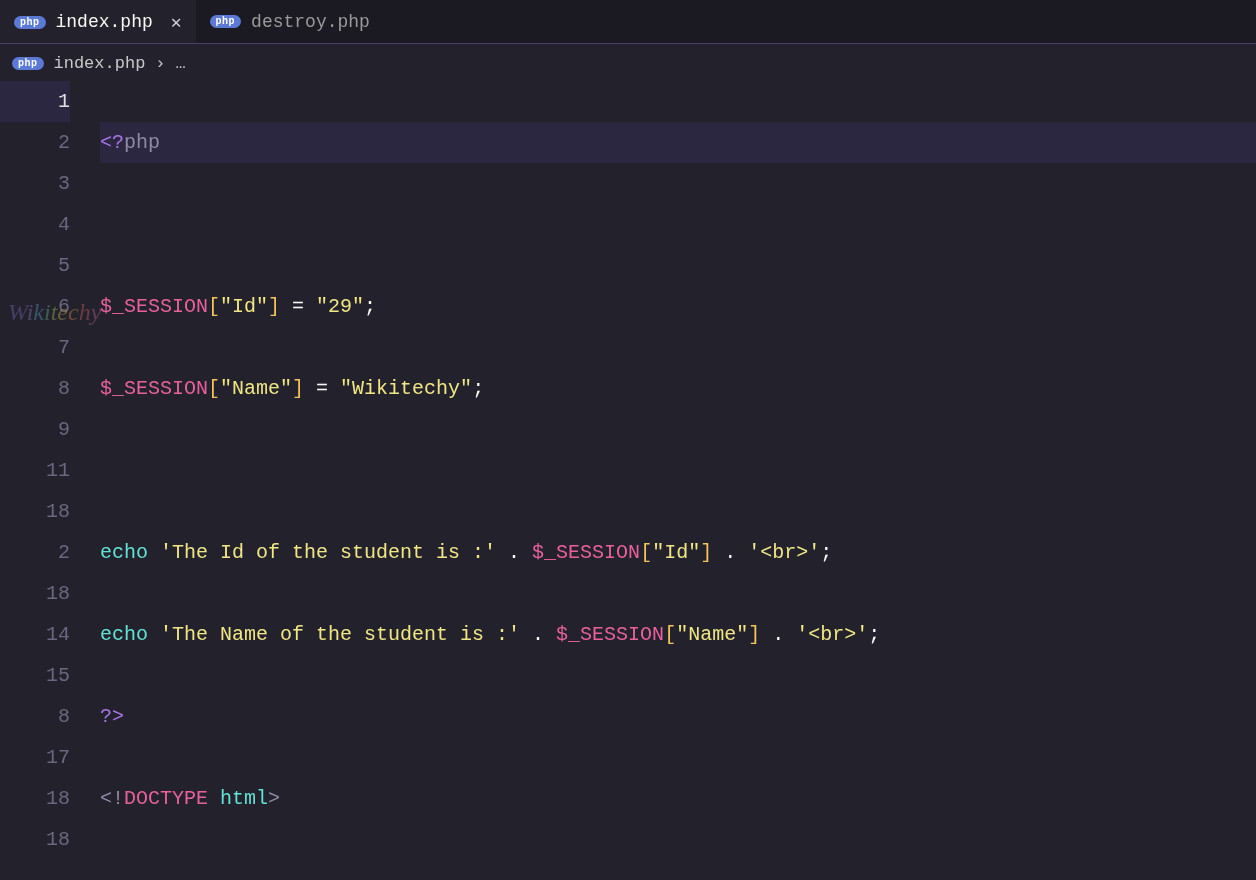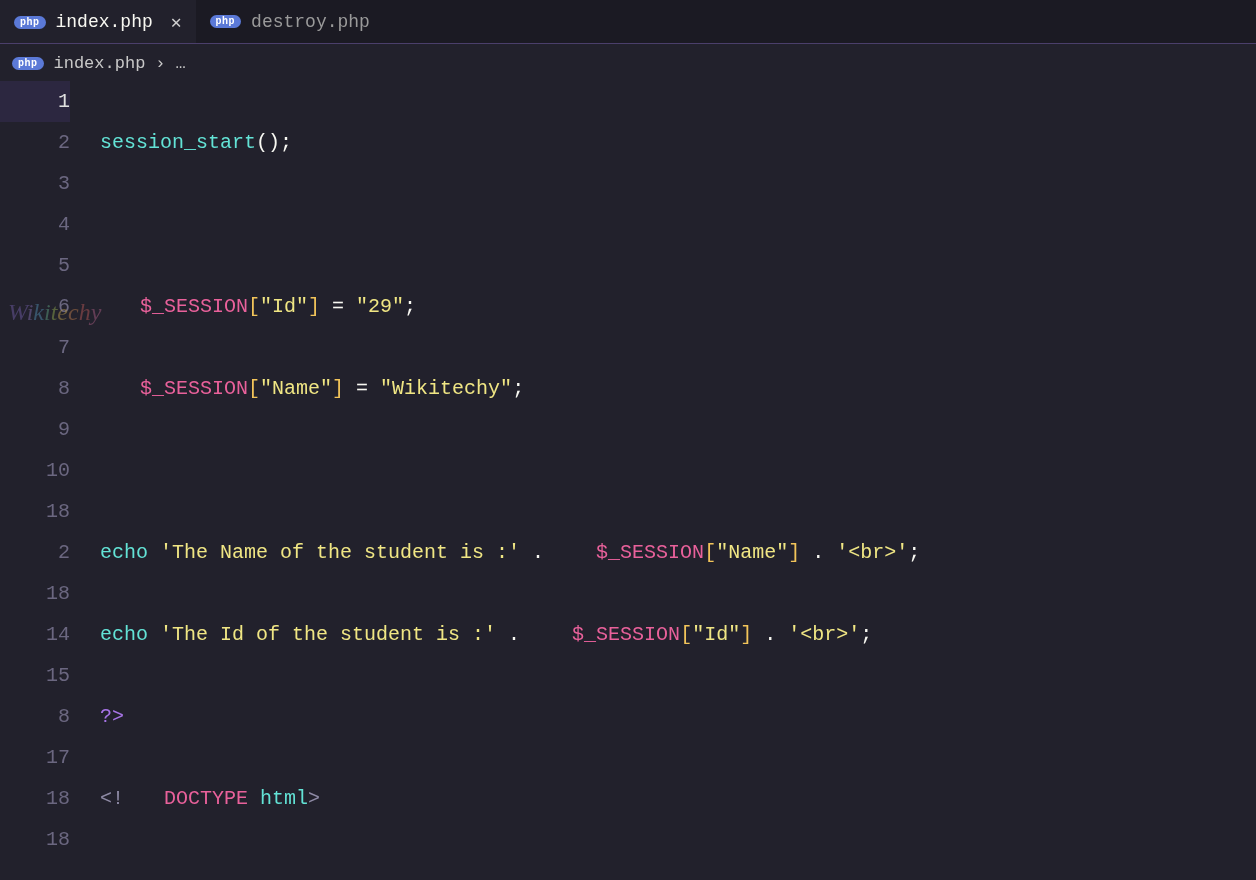--- a/index.html
+++ b/index.html
@@ -85,21 +85,21 @@
   .wm span:nth-child(3){color:#4e87a9}
   .wm span:nth-child(4){color:#5a9a7a}
   .wm span:nth-child(5){color:#8aa24d}
   .wm span:nth-child(6){color:#b3964a}
   .wm span:nth-child(7){color:#b4774a}
   .wm span:nth-child(8){color:#b05555}
   .wm span:nth-child(9){color:#a25a7e}
 
   
   .tk-punc { color: #f8f8f2; }
-  .tk-pink { color: #e9619b; margin-left: 40px; }       
+  .tk-pink { color: #e9619b; }       
   .tk-func { color: #63e3d6; }        
   .tk-str  { color: #f0e684; }        
   .tk-angle{ color: #8e8aa5; }
   .tk-ques { color: #a774e6; }        
   .tk-brkt { color: #f2c45a; }
 </style>
 </head>
 <body>
 
 <div class="tab-bar">
@@ -125,40 +125,40 @@
   <div class="gutter">
     <div class="line current">1</div>
     <div class="line">2</div>
     <div class="line">3</div>
     <div class="line">4</div>
     <div class="line">5</div>
     <div class="line">6</div>
     <div class="line">7</div>
     <div class="line">8</div>
     <div class="line">9</div>
-    <div class="line">10</div>
+    <div class="line">11</div>
     <div class="line">18</div>
     <div class="line">2</div>
     <div class="line">18</div>
     <div class="line">14</div>
     <div class="line">15</div>
     <div class="line">8</div>
     <div class="line">17</div>
     <div class="line">18</div>
     <div class="line">18</div>
   </div>
 
   <div class="code">
-<div class="line"><span class="tk-func">session_start</span><span class="tk-punc">()</span><span class="tk-punc">;</span></div>
+<div class="line current"><span class="tk-ques">&lt;?</span><span class="tk-angle">php</span></div>
 <div class="line"></div>
 <div class="line"><span class="tk-pink">$_SESSION</span><span class="tk-brkt">[</span><span class="tk-str">"Id"</span><span class="tk-brkt">]</span><span class="tk-punc"> = </span><span class="tk-str">"29"</span><span class="tk-punc">;</span></div>
 <div class="line"><span class="tk-pink">$_SESSION</span><span class="tk-brkt">[</span><span class="tk-str">"Name"</span><span class="tk-brkt">]</span><span class="tk-punc"> = </span><span class="tk-str">"Wikitechy"</span><span class="tk-punc">;</span></div>
 <div class="line"></div>
+<div class="line"><span class="tk-func">echo </span><span class="tk-str">'The Id of the student is :'</span><span class="tk-punc"> . </span><span class="tk-pink">$_SESSION</span><span class="tk-brkt">[</span><span class="tk-str">"Id"</span><span class="tk-brkt">]</span><span class="tk-punc"> . </span><span class="tk-str">'&lt;br&gt;'</span><span class="tk-punc">;</span></div>
 <div class="line"><span class="tk-func">echo </span><span class="tk-str">'The Name of the student is :'</span><span class="tk-punc"> . </span><span class="tk-pink">$_SESSION</span><span class="tk-brkt">[</span><span class="tk-str">"Name"</span><span class="tk-brkt">]</span><span class="tk-punc"> . </span><span class="tk-str">'&lt;br&gt;'</span><span class="tk-punc">;</span></div>
-<div class="line"><span class="tk-func">echo </span><span class="tk-str">'The Id of the student is :'</span><span class="tk-punc"> . </span><span class="tk-pink">$_SESSION</span><span class="tk-brkt">[</span><span class="tk-str">"Id"</span><span class="tk-brkt">]</span><span class="tk-punc"> . </span><span class="tk-str">'&lt;br&gt;'</span><span class="tk-punc">;</span></div>
 <div class="line"><span class="tk-ques">?&gt;</span></div>
 <div class="line"><span class="tk-angle">&lt;!</span><span class="tk-pink">DOCTYPE</span><span> </span><span class="tk-func">html</span><span class="tk-angle">&gt;</span></div>
 
 
 
 
 
 
 
 

